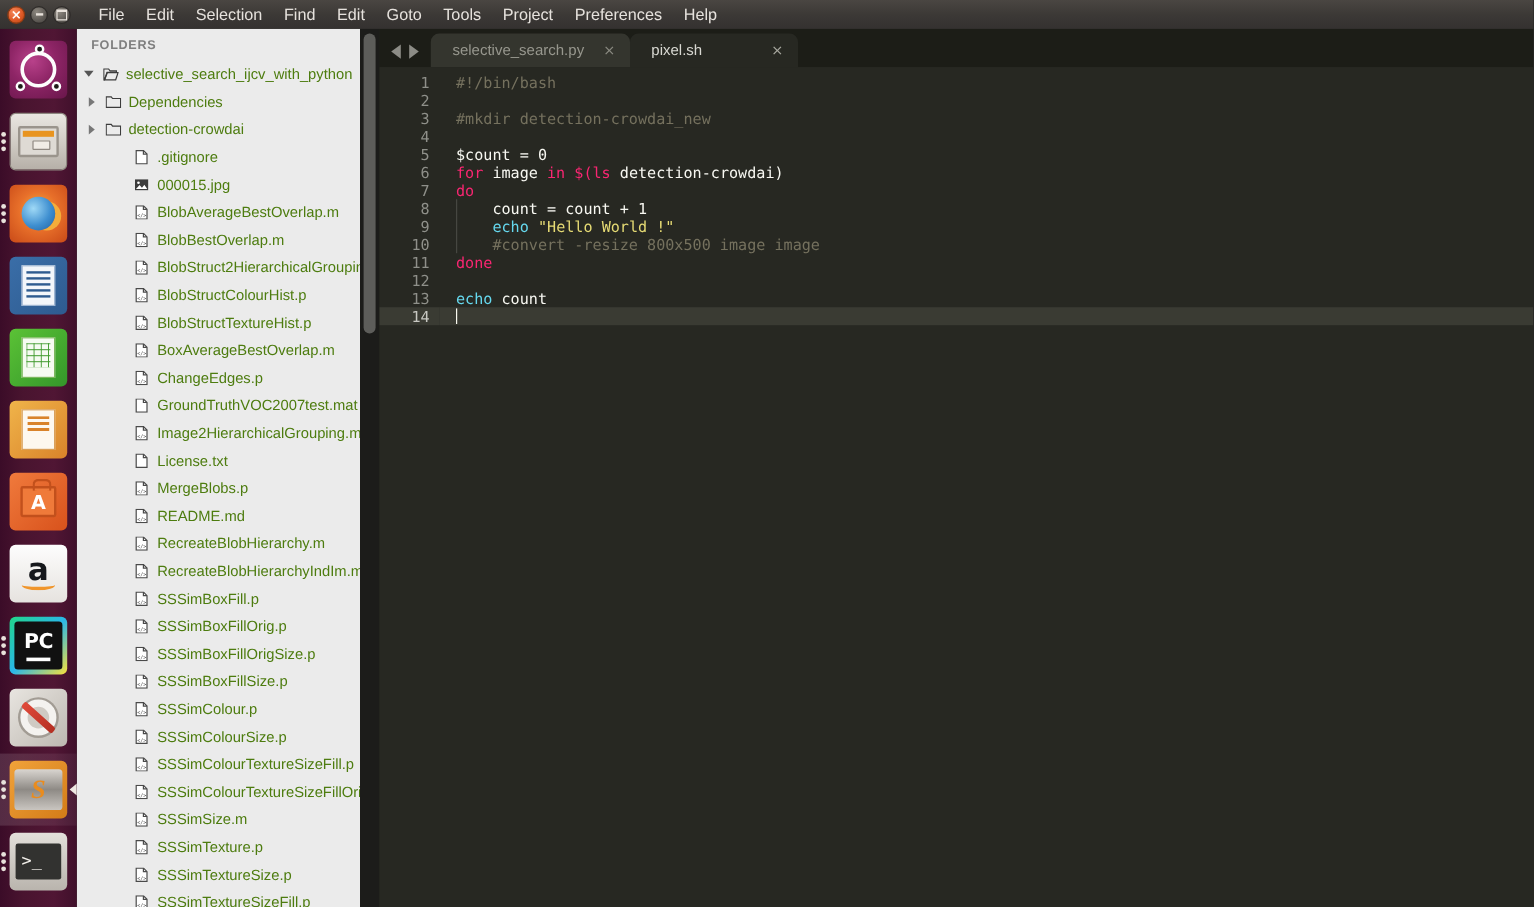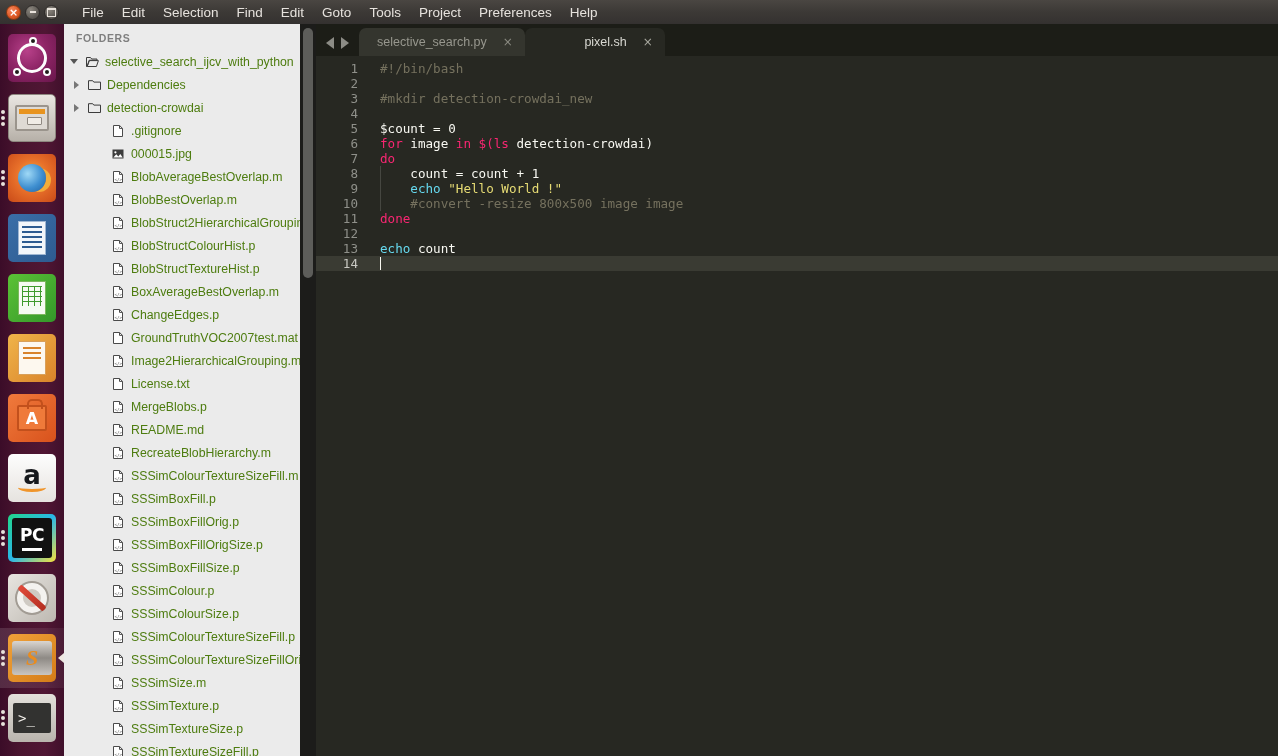--- a/index.html
+++ b/index.html
@@ -241,21 +241,21 @@
     position: relative;
     height: 28px;
     display: flex; align-items: center;
     padding: 0 10px 0 18px;
     min-width: 140px;
     border-radius: 7px 7px 0 0;
     font-size: 12.5px;
     cursor: pointer;
   }
   .tab.inactive { background: #34352e; color: #97978e; }
-  .tab.active   { background: #272822; color: #d8d8d2; text-align: right; }
+  .tab.active   { background: #272822; color: #d8d8d2; }
   .tab .tname { flex: 1; white-space: nowrap; }
   .tab .tclose {
     margin-left: 14px; width: 14px; height: 14px;
     display:flex; align-items:center; justify-content:center;
     font-size: 12px; color: #8b8b82;
     font-family: "DejaVu Sans", sans-serif;
   }
   .tab.active .tclose { color: #a9a9a0; }
 
   
@@ -613,21 +613,21 @@
           </div>
           <div class="tree-row lvl3">
             <span class="tw"></span>
             <span class="ticon">
               <svg width="12" height="12" viewBox="0 0 12 12">
                 <path d="M1.5 0.5h6.1L10.5 3.4V11.5H1.5z" fill="#fff" stroke="#4a4a4a" stroke-width="1"></path>
                 <path d="M7.5 0.6V3.4h2.9" fill="none" stroke="#4a4a4a" stroke-width="1"></path>
                 <text x="2.4" y="10" font-size="4.2" fill="#4a4a4a" font-family="DejaVu Sans Mono, monospace">&lt;/&gt;</text>
               </svg>
             </span>
-            <span class="tlabel">SSSimColourTextureSizeFill.m</span>
+            <span class="tlabel">RecreateBlobHierarchyIndIm.m</span>
           </div>
           <div class="tree-row lvl3">
             <span class="tw"></span>
             <span class="ticon">
               <svg width="12" height="12" viewBox="0 0 12 12">
                 <path d="M1.5 0.5h6.1L10.5 3.4V11.5H1.5z" fill="#fff" stroke="#4a4a4a" stroke-width="1"></path>
                 <path d="M7.5 0.6V3.4h2.9" fill="none" stroke="#4a4a4a" stroke-width="1"></path>
                 <text x="2.4" y="10" font-size="4.2" fill="#4a4a4a" font-family="DejaVu Sans Mono, monospace">&lt;/&gt;</text>
               </svg>
             </span>

